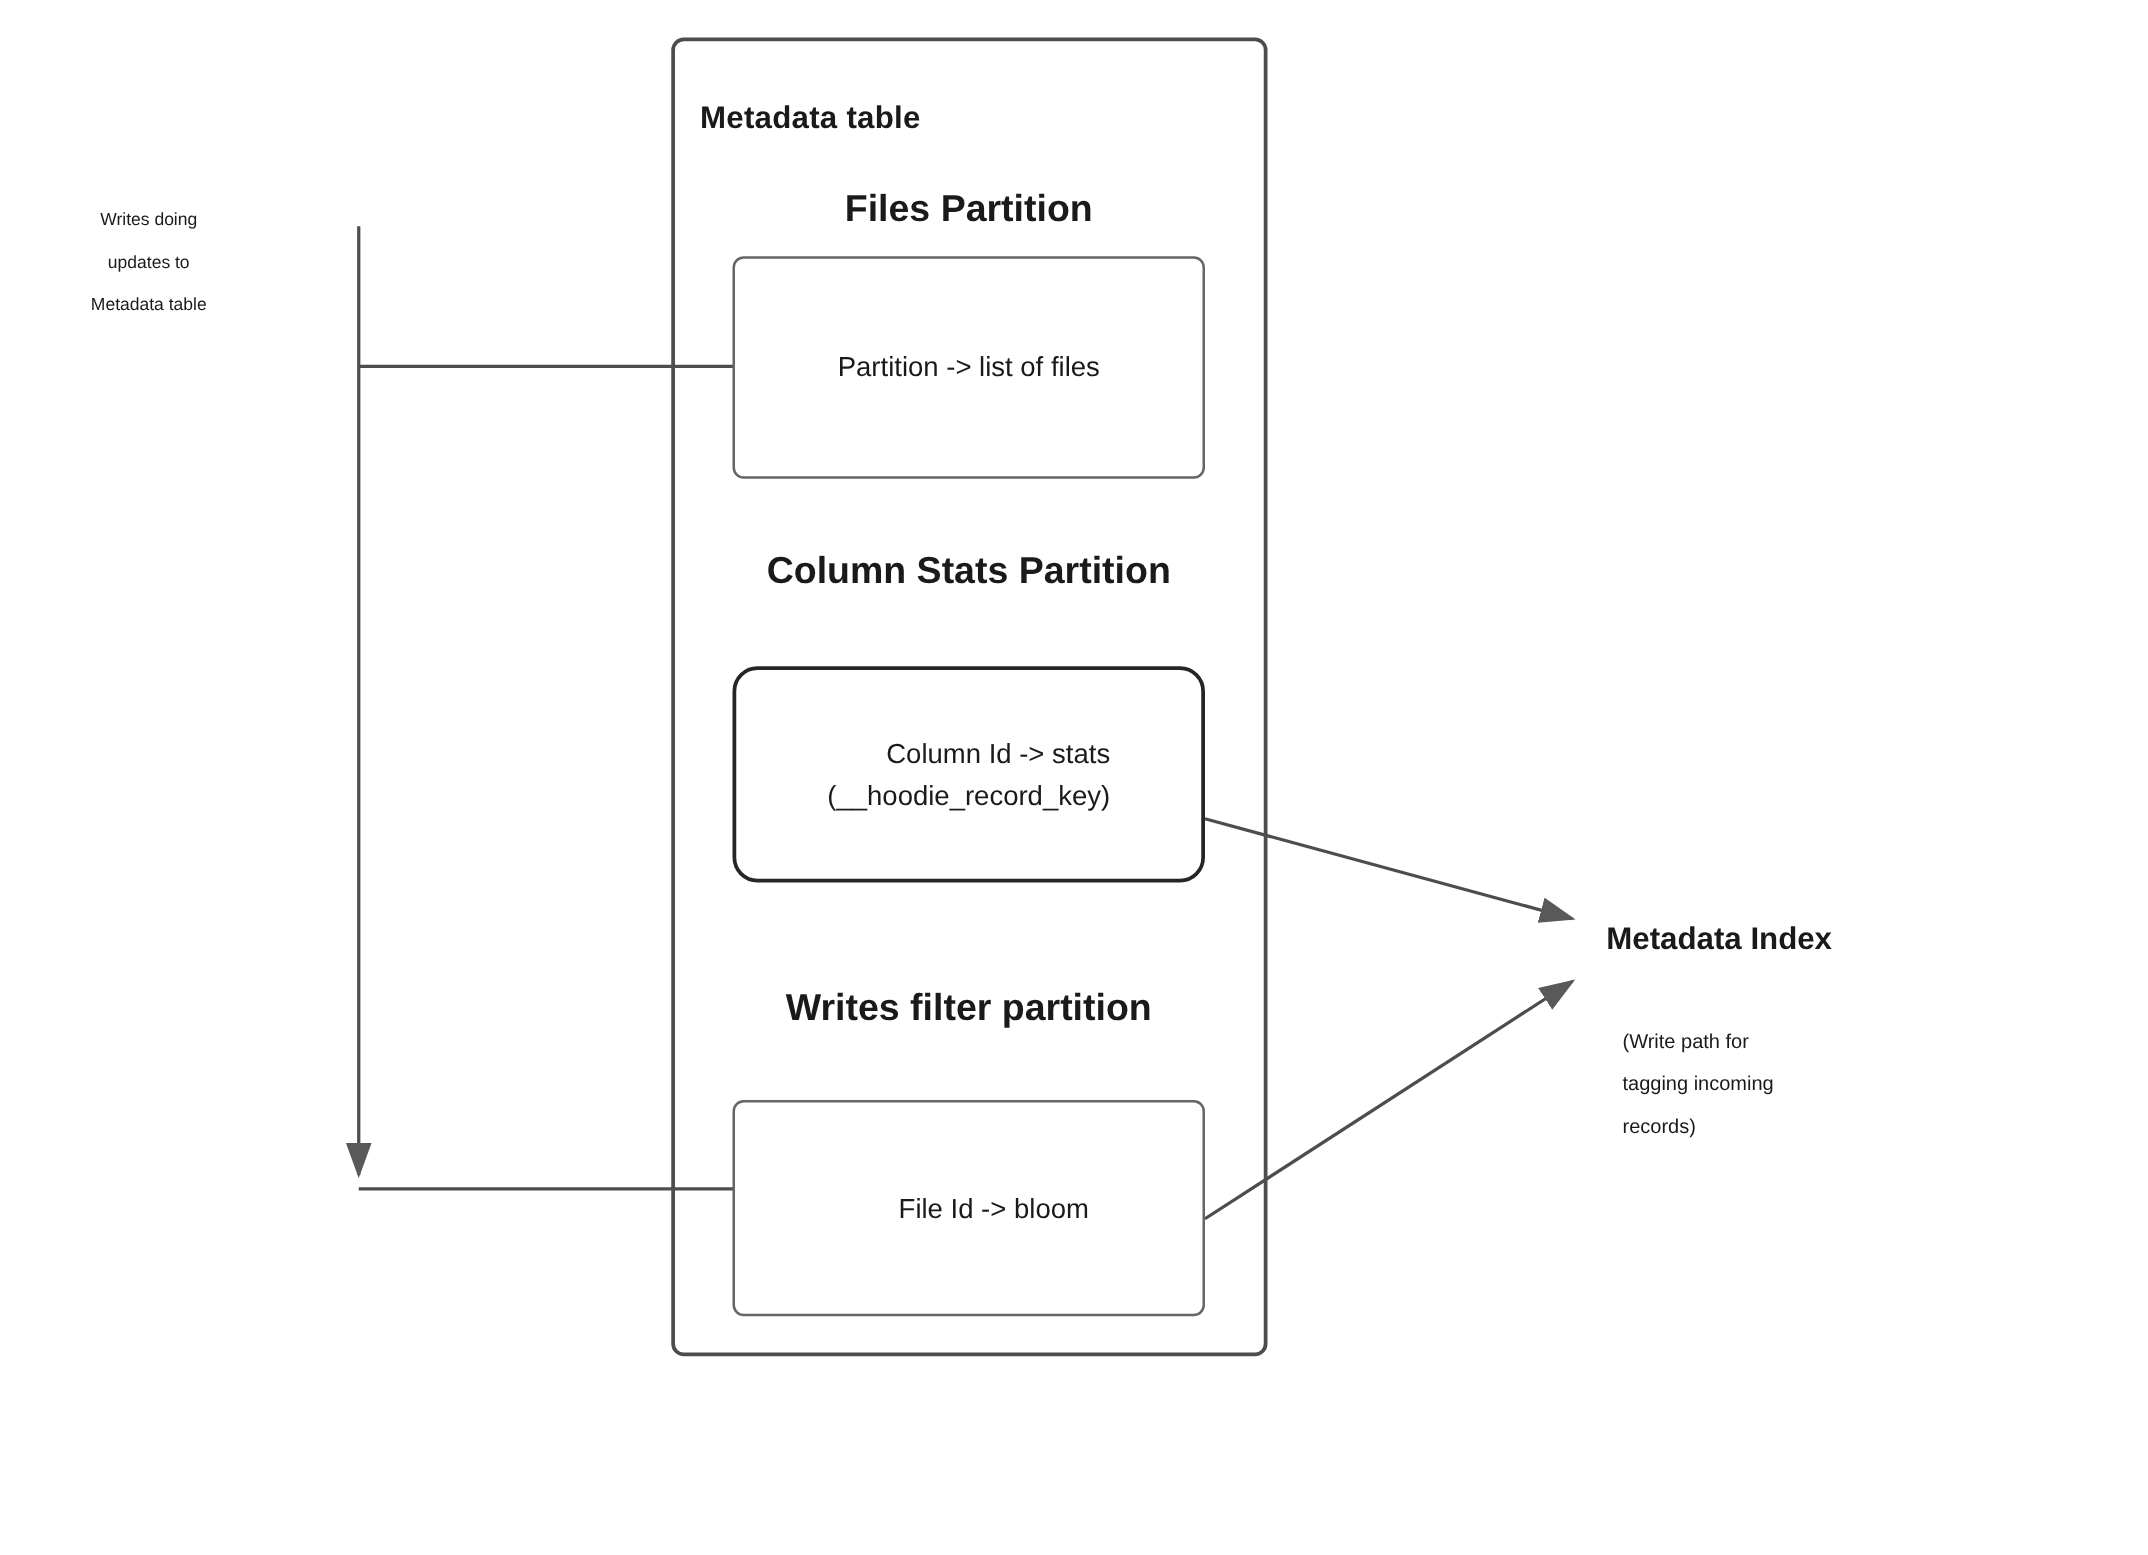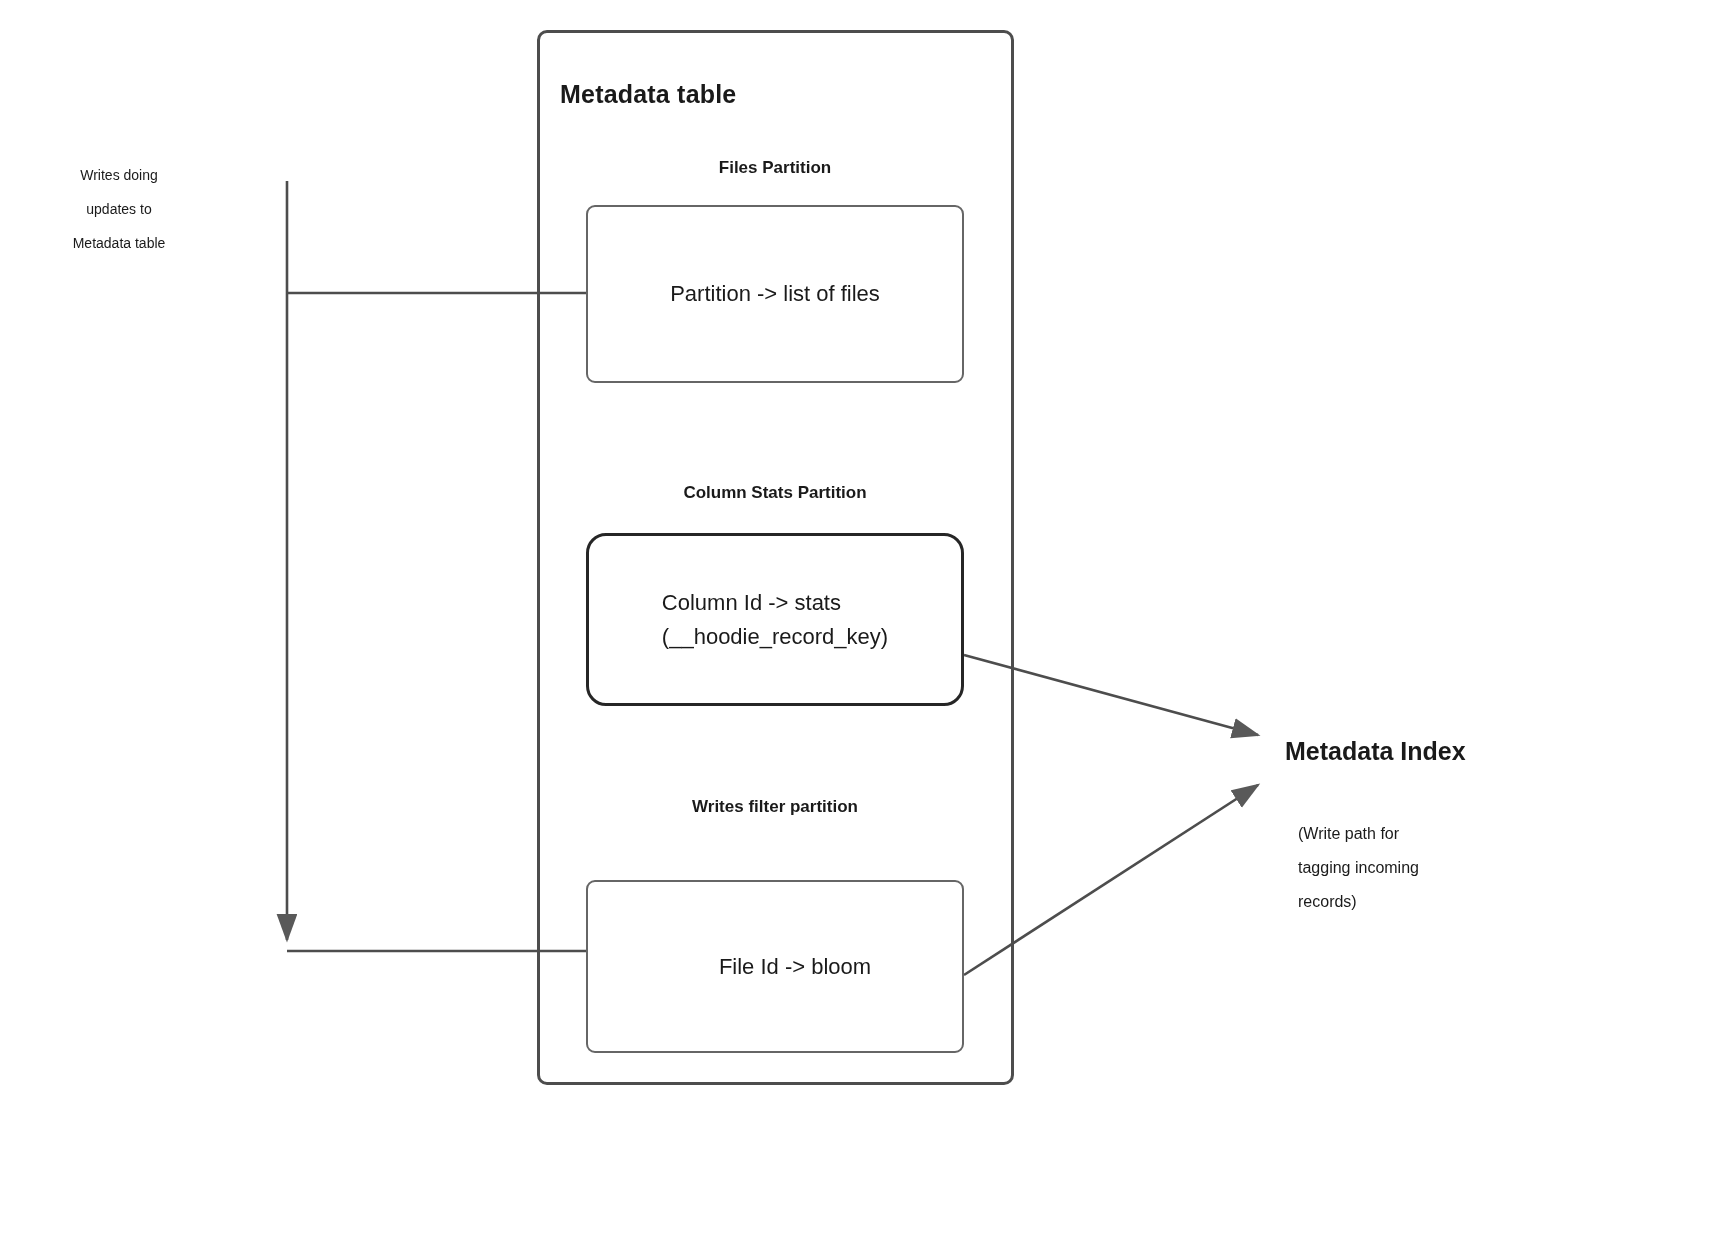--- a/index.html
+++ b/index.html
@@ -48,27 +48,27 @@
     color: #1a1a1a;
     letter-spacing: 0.2px;
     white-space: nowrap;
   }
 
   
   .section-title {
     position: absolute;
     width: 380px;
     text-align: center;
-    font-size: 17px;
+    font-size: 30px;
     font-weight: bold;
     color: #1a1a1a;
     line-height: 39px;
   }
   #title-files    { left: 585px; top: 148px; }
-  #title-colstats { left: 585px; top: 437px; margin-top: 36px; }
+  #title-colstats { left: 585px; top: 437px; }
   #title-bloom    { left: 585px; top: 787px; }
 
   
   .inner-box {
     position: absolute;
     left: 586px;
     width: 378px;
     box-sizing: border-box;
     border: 2px solid #666666;
     border-radius: 9px;
@@ -77,21 +77,21 @@
     align-items: center;
     justify-content: center;
   }
   #box-files    { top: 205px; height: 178px; }
   #box-colstats { top: 533px; height: 173px; border: 3px solid #262626; border-radius: 20px; }
   #box-bloom    { top: 880px; height: 173px; padding-left: 40px; }
 
   .inner-box .box-text {
     font-size: 22px;
     color: #1a1a1a;
-    text-align: left;
+    text-align: right;
     line-height: 34px;
     white-space: pre-line;
   }
 
   
   #writes-caption {
     position: absolute;
     left: 14px;
     top: 158px;
     width: 210px;

